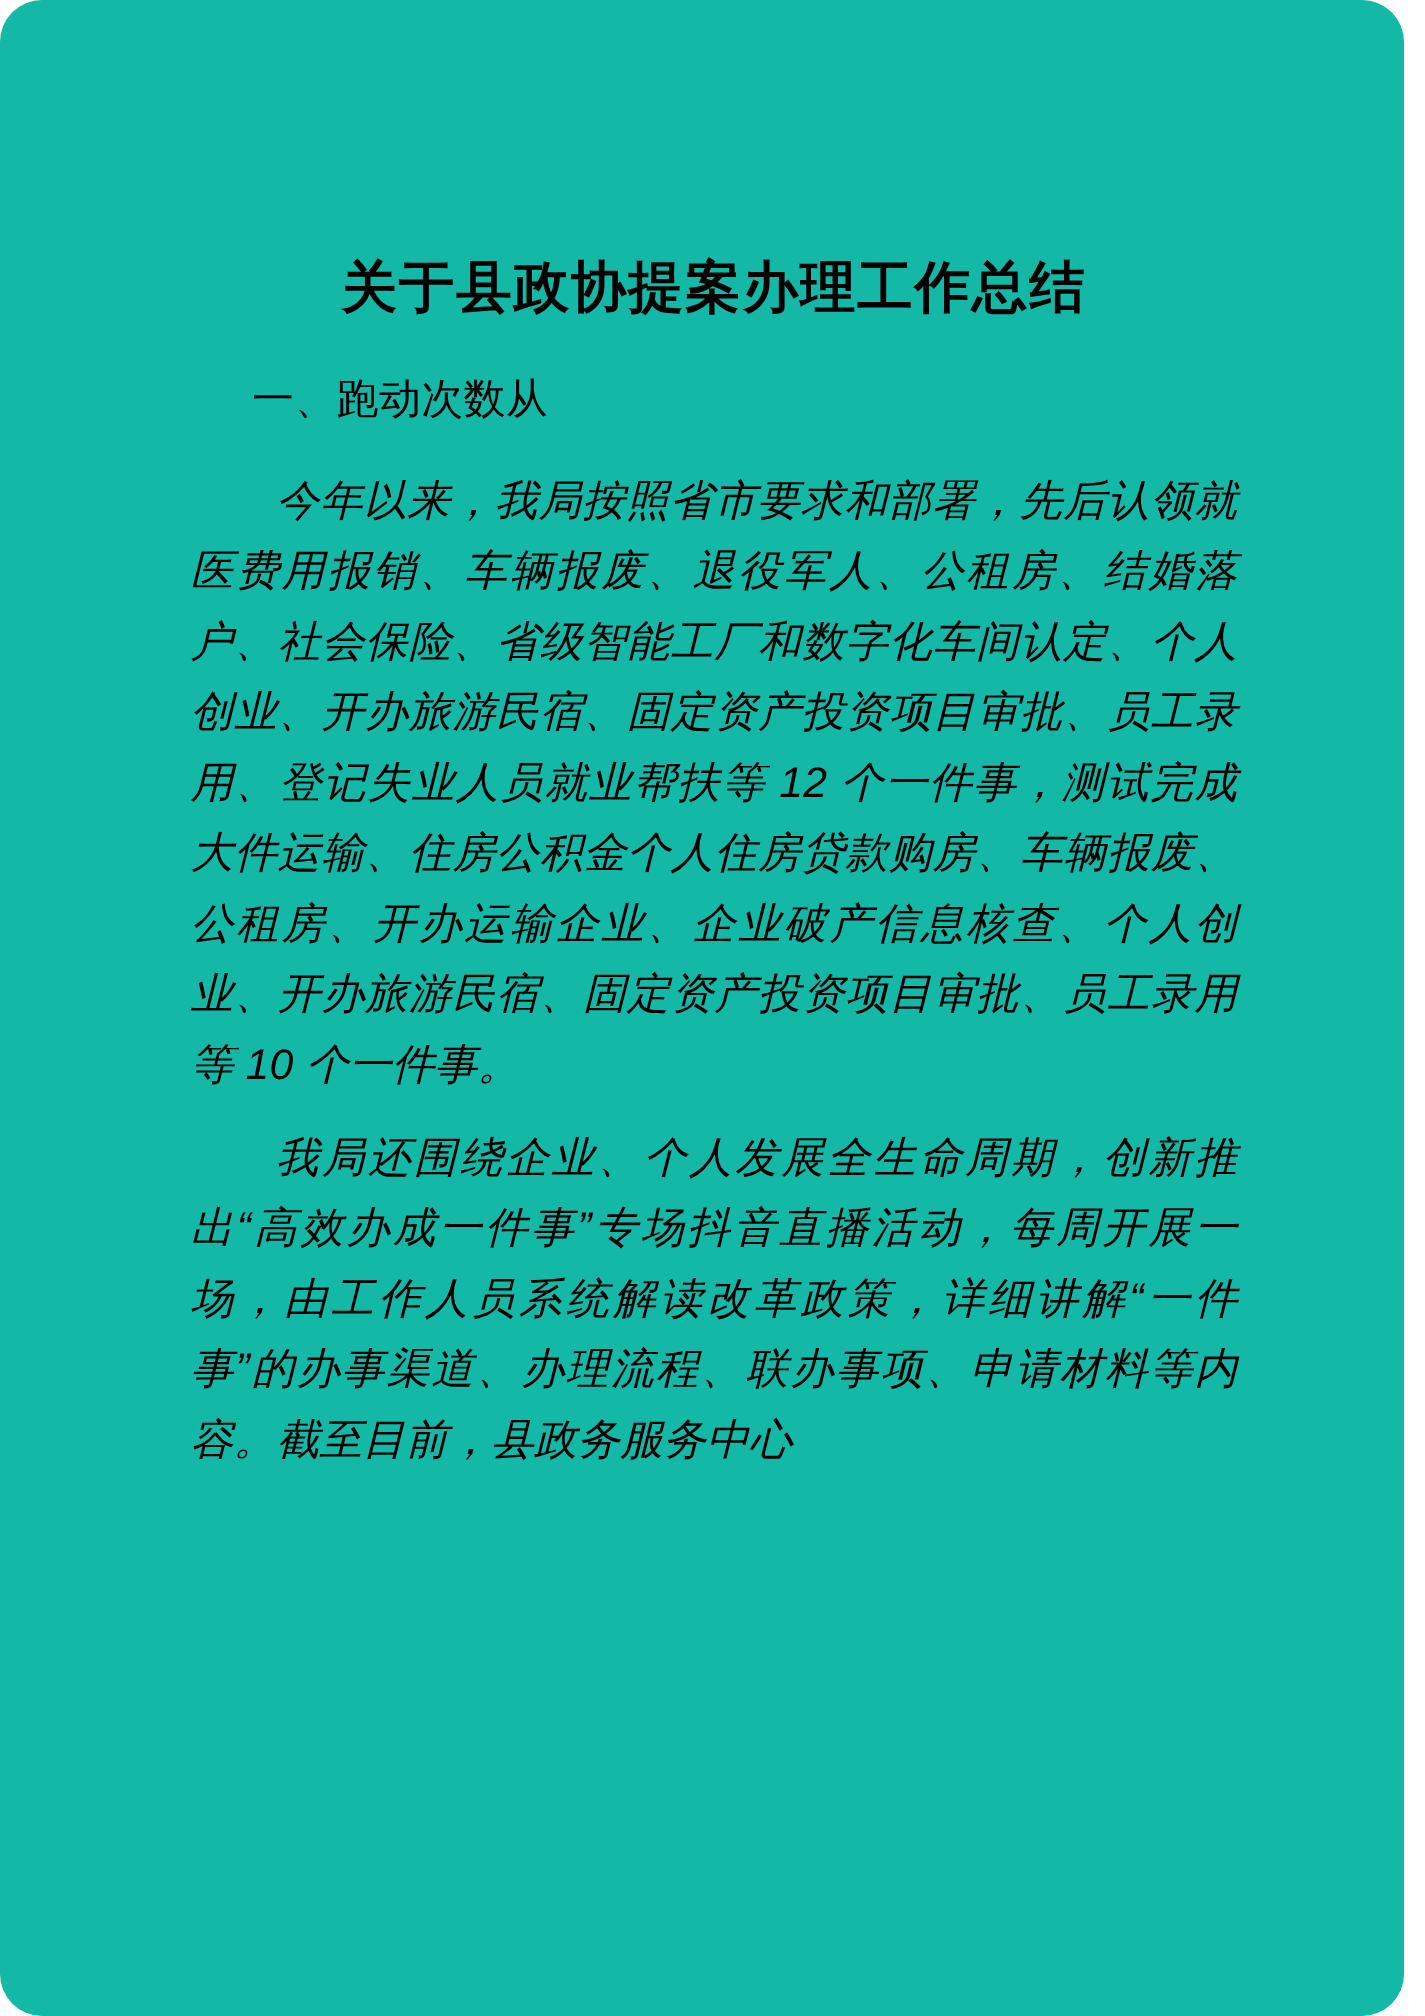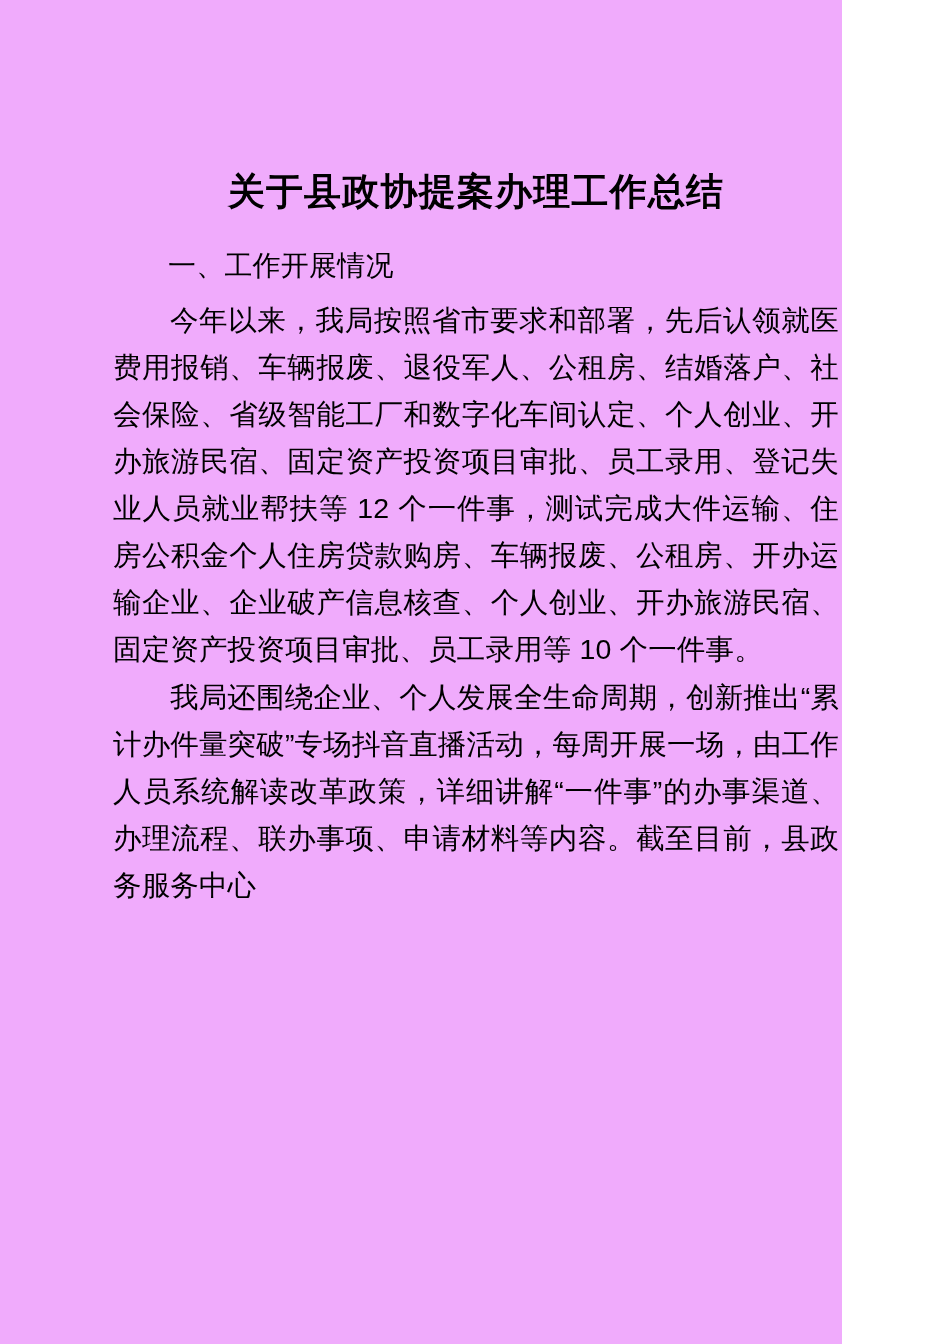--- a/index.html
+++ b/index.html
@@ -11,24 +11,25 @@
     height: 1344px;
     background: #ffffff;
     font-family: "Liberation Sans", "DejaVu Sans", sans-serif;
     color: #000000;
     overflow: hidden;
     -webkit-font-smoothing: antialiased;
   }
 
   .page {
     position: relative;
-    width: 842px;
+    width: 936px;
     height: 1344px;
-    background: #f0abfc;
+    background: #14b8a6;
     box-sizing: border-box;
+    border-radius: 28px;
   }
 
   .content {
     position: absolute;
     left: 112px;
     top: 0;
     width: 728px;
   }
 
   .doc-title {
@@ -48,44 +49,45 @@
     padding: 0;
     font-size: 28px;
     font-weight: normal;
     line-height: 47px;
     text-indent: 56px;
     padding-top: 26px;
     letter-spacing: 0.2px;
   }
 
   .body-para {
-    margin: 1px;
+    margin: 15px;
     padding: 0;
     font-size: 28.5px;
     line-height: 47px;
     text-indent: 57px;
     text-align: justify;
     text-justify: inter-character;
     letter-spacing: 0.15px;
     word-break: break-all;
+    font-style: italic;
   }
 
   .body-para.first {
     padding-top: 7px;
   }
 </style>
 </head>
 <body>
 
 <div class="page">
   <div class="content">
 
     <h1 class="doc-title">关于县政协提案办理工作总结</h1>
 
-    <p class="section-heading">一、工作开展情况</p>
+    <p class="section-heading">一、跑动次数从</p>
 
     <p class="body-para first">今年以来，我局按照省市要求和部署，先后认领就医费用报销、车辆报废、退役军人、公租房、结婚落户、社会保险、省级智能工厂和数字化车间认定、个人创业、开办旅游民宿、固定资产投资项目审批、员工录用、登记失业人员就业帮扶等 12 个一件事，测试完成大件运输、住房公积金个人住房贷款购房、车辆报废、公租房、开办运输企业、企业破产信息核查、个人创业、开办旅游民宿、固定资产投资项目审批、员工录用等 10 个一件事。</p>
 
 
-    <p class="body-para">我局还围绕企业、个人发展全生命周期，创新推出“累计办件量突破”专场抖音直播活动，每周开展一场，由工作人员系统解读改革政策，详细讲解“一件事”的办事渠道、办理流程、联办事项、申请材料等内容。截至目前，县政务服务中心</p>
+    <p class="body-para">我局还围绕企业、个人发展全生命周期，创新推出“高效办成一件事”专场抖音直播活动，每周开展一场，由工作人员系统解读改革政策，详细讲解“一件事”的办事渠道、办理流程、联办事项、申请材料等内容。截至目前，县政务服务中心</p>
 
   </div>
 </div>
 
 </body></html>

